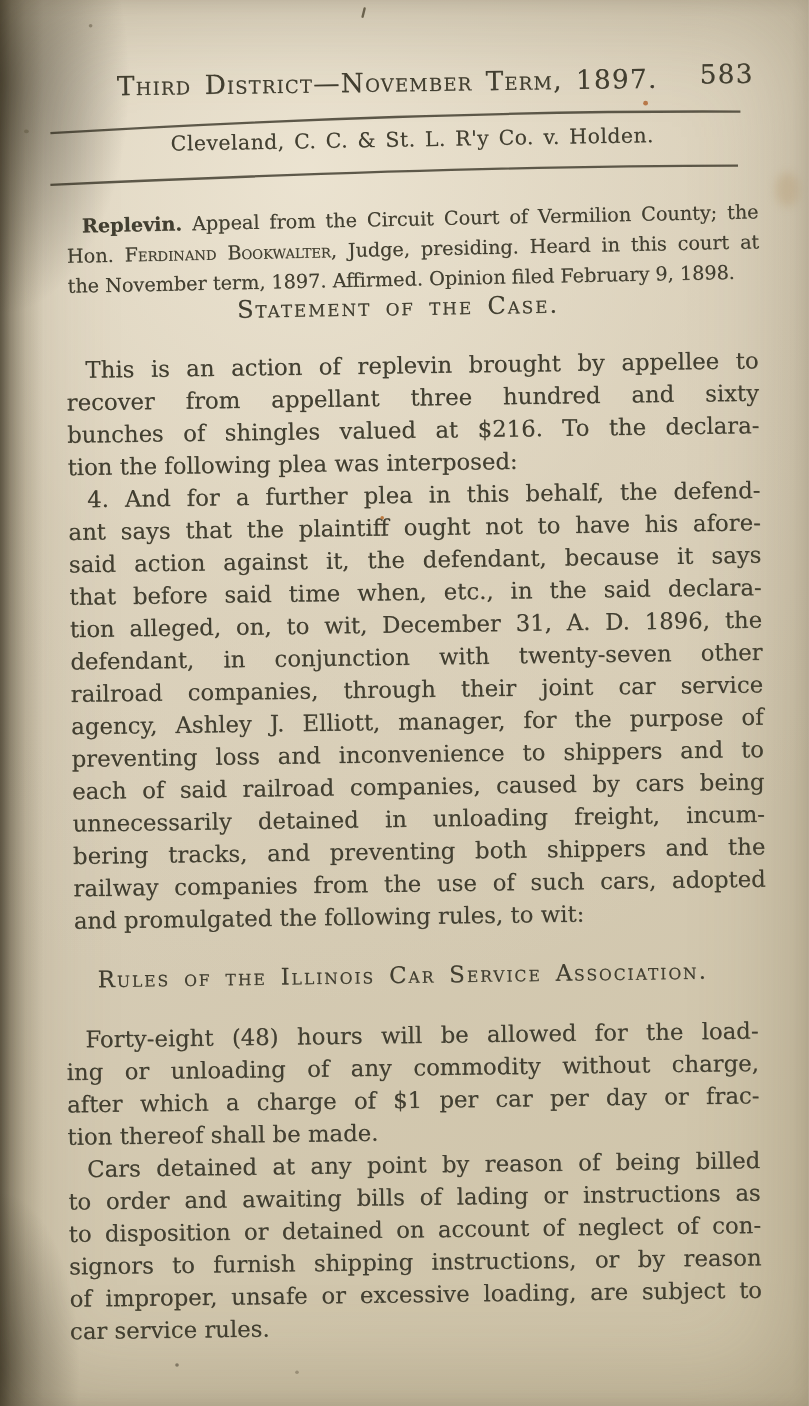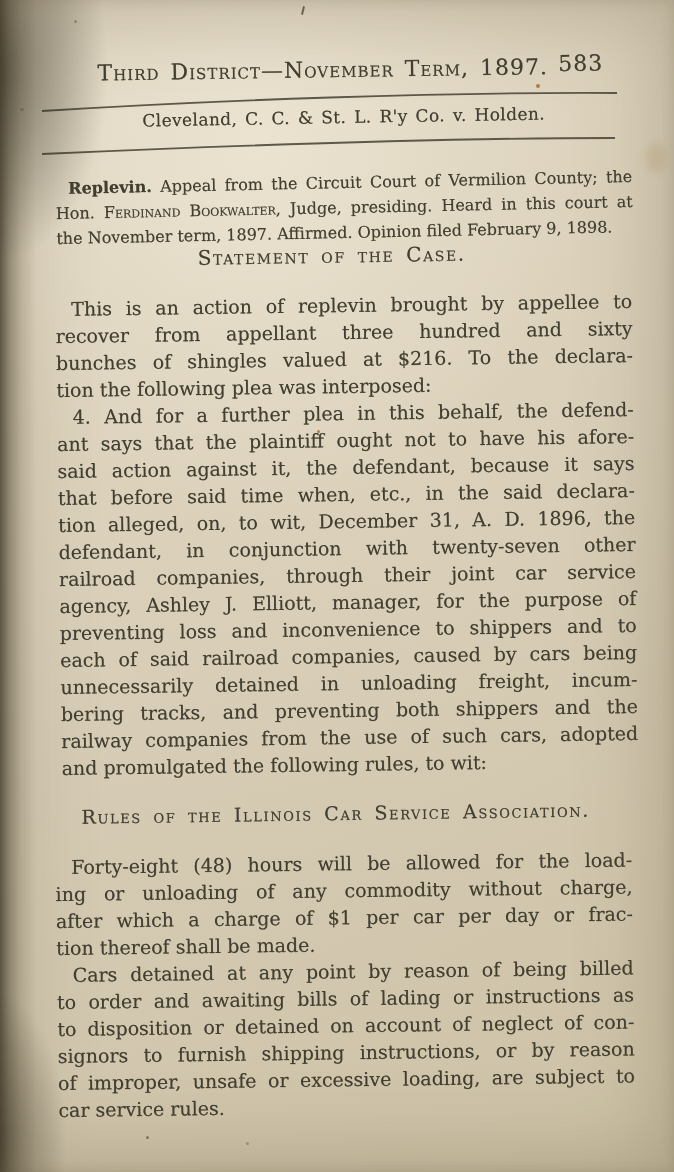--- a/index.html
+++ b/index.html
@@ -21,21 +21,21 @@
     text-shadow: 0.2px 0.2px 0.5px rgba(66,63,49,0.55);
   }
   .block { position: absolute; left: 55px; width: 577px; transform-origin: 0 0; }
 
   
   .running-head { top: 60px; transform: rotate(-0.8deg); font-size: 22px; line-height: 27px; }
   .rh-title {
     width: fit-content; margin: 0 auto; transform: translateX(-21px);
     font-variant: small-caps; letter-spacing: 1px; word-spacing: 3px;
   }
-  .rh-page { position: absolute; right: 29px; top: -3px; letter-spacing: 1px; }
+  .rh-page { position: absolute; right: 4px; top: -3px; letter-spacing: 1px; }
 
   
   .rules-svg { position: absolute; left: 0; top: 0; width: 674px; height: 220px; }
   .rules-svg path { stroke: #4e493b; stroke-width: 1.9; fill: none; opacity: 0.9; }
 
   
   .case-name { top: 112px; transform: rotate(-1deg); text-align: center;
     font-size: 17px; letter-spacing: 0.4px; word-spacing: 2px; }
 
   

